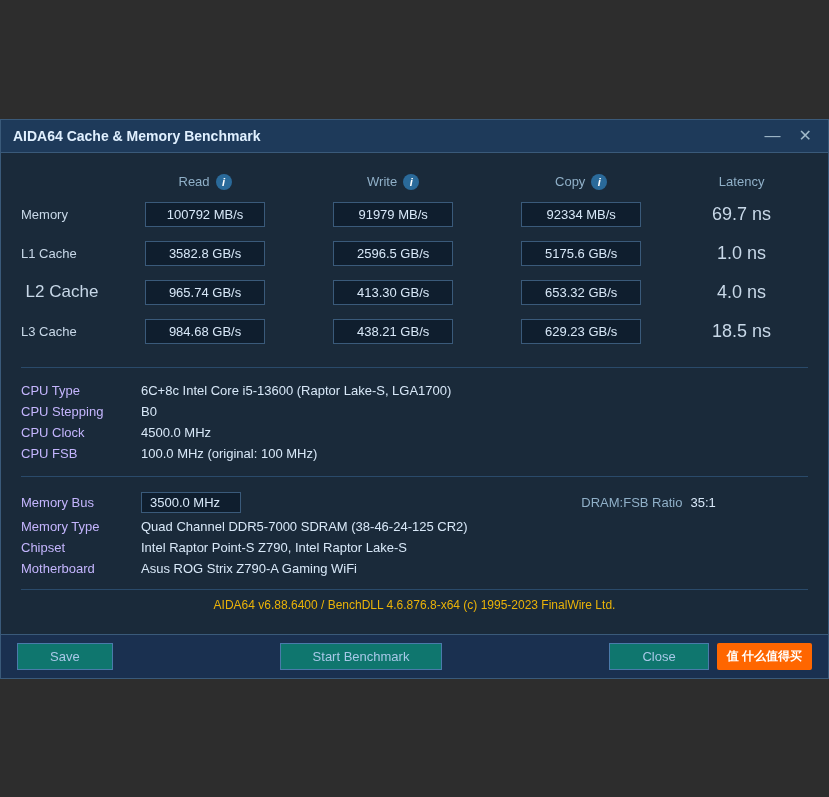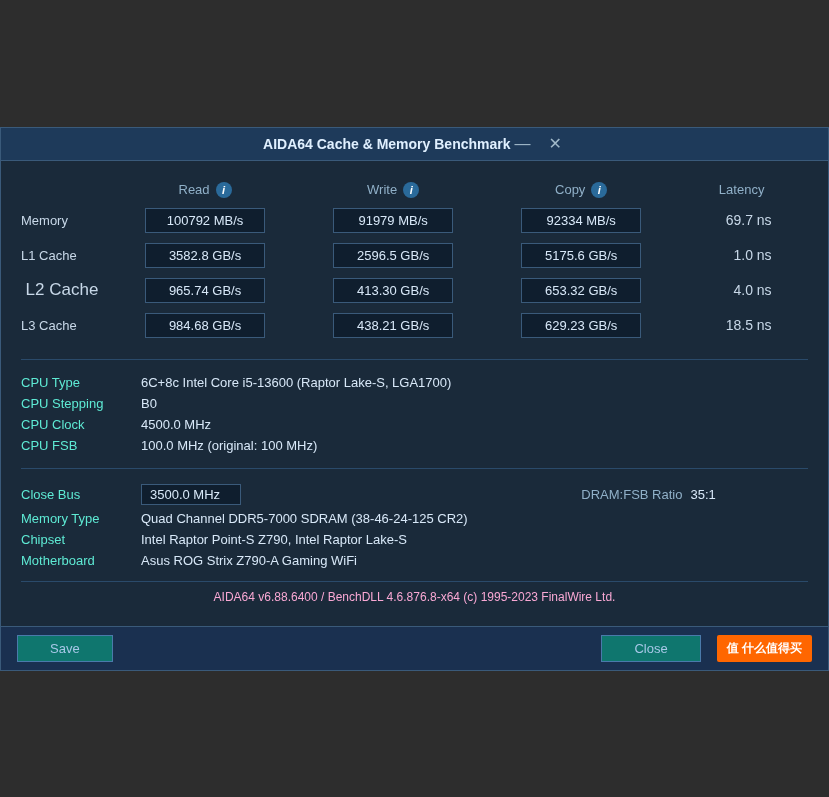--- a/index.html
+++ b/index.html
@@ -15,21 +15,21 @@
       width: 829px;
       background: #1a2a3a;
       border: 1px solid #3a5a7a;
       color: #c8d8e8;
       font-size: 13px;
     }
     .title-bar {
       background: #1e3a5a;
       padding: 8px 12px;
       display: flex;
-      justify-content: center;
+      justify-content: space-between;
       align-items: center;
       border-bottom: 1px solid #3a5a7a;
     }
     .title-bar-title {
       font-size: 14px;
       font-weight: 600;
       color: #e0f0ff;
     }
     .title-bar-controls {
       display: flex;
@@ -72,24 +72,24 @@
       border: 1px solid #3a5a7a;
       padding: 4px 10px;
       color: #d8e8f8;
       font-size: 13px;
       display: inline-block;
       min-width: 120px;
       text-align: center;
     }
     .latency-val {
       color: #c8d8e8;
-      font-size: 14px;
+      font-size: 18px;
       padding: 4px 10px;
       min-width: 80px;
-      text-align: right;
+      text-align: center;
       display: inline-block;
     }
     .info-icon {
       display: inline-flex;
       align-items: center;
       justify-content: center;
       width: 16px;
       height: 16px;
       border-radius: 50%;
       background: #2a6a9a;
@@ -108,41 +108,41 @@
     }
     .info-table {
       width: 100%;
       border-collapse: collapse;
     }
     .info-table td {
       padding: 3px 6px 3px 0;
       vertical-align: middle;
     }
     .info-table .label {
-      color: #5eead4;
+      color: #c4b5fd;
       white-space: nowrap;
       width: 120px;
       font-size: 13px;
     }
     .info-table .value {
       color: #d8e8f8;
       font-size: 13px;
     }
     .value-box-inline {
       background: #0f1e2e;
       border: 1px solid #3a5a7a;
       padding: 2px 8px;
       color: #d8e8f8;
       font-size: 13px;
       display: inline-block;
       min-width: 100px;
     }
     .footer-text {
       text-align: center;
-      color: #f9a8d4;
+      color: #eab308;
       font-size: 12px;
       padding: 8px 0 12px;
       border-top: 1px solid #2a4a6a;
       margin-top: 10px;
     }
     .bottom-bar {
       background: #1a3050;
       border-top: 1px solid #3a5a7a;
       padding: 8px 16px;
       display: flex;
@@ -266,21 +266,21 @@
         <td class="value" colspan="3">100.0 MHz  (original: 100 MHz)</td>
       </tr>
     </tbody>
       </table>
 
     <hr class="divider">
 
     <table class="info-table">
       <tbody>
           <tr>
-        <td class="label">Close Bus</td>
+        <td class="label">Memory Bus</td>
         <td class="value" style="width:140px;">
           <span class="value-box-inline">3500.0 MHz</span>
         </td>
         <td style="text-align:right; color:#90b0c8; padding-right:8px; white-space:nowrap;">DRAM:FSB Ratio</td>
         <td style="color:#d8e8f8;">35:1</td>
       </tr>
       <tr>
         <td class="label">Memory Type</td>
         <td class="value" colspan="3">Quad Channel DDR5-7000 SDRAM  (38-46-24-125 CR2)</td>
       </tr>
@@ -293,18 +293,19 @@
         <td class="value" colspan="3">Asus ROG Strix Z790-A Gaming WiFi</td>
       </tr>
     </tbody>
       </table>
 
     <div class="footer-text">AIDA64 v6.88.6400 / BenchDLL 4.6.876.8-x64  (c) 1995-2023 FinalWire Ltd.</div>
   </div>
 
   <div class="bottom-bar">
     <button class="bottom-btn">Save</button>
-    <div style="display:flex; align-items:center; gap:16px;">
+    <button class="bottom-btn">Start Benchmark</button>
+    <div style="display:flex; align-items:center; gap:8px;">
       <button class="bottom-btn">Close</button>
       <div class="watermark">值 什么值得买</div>
     </div>
   </div>
 </div>
 
 </body></html>

